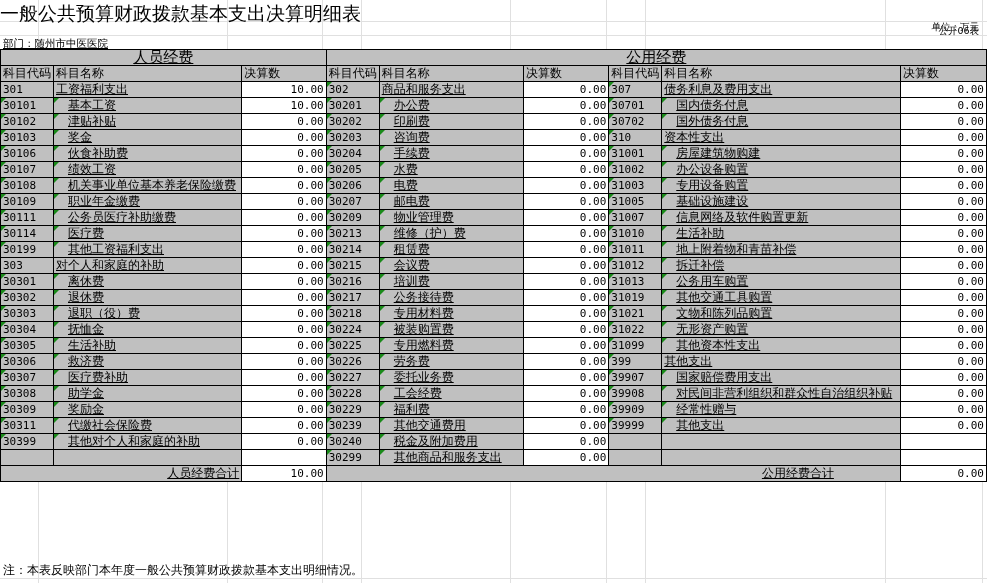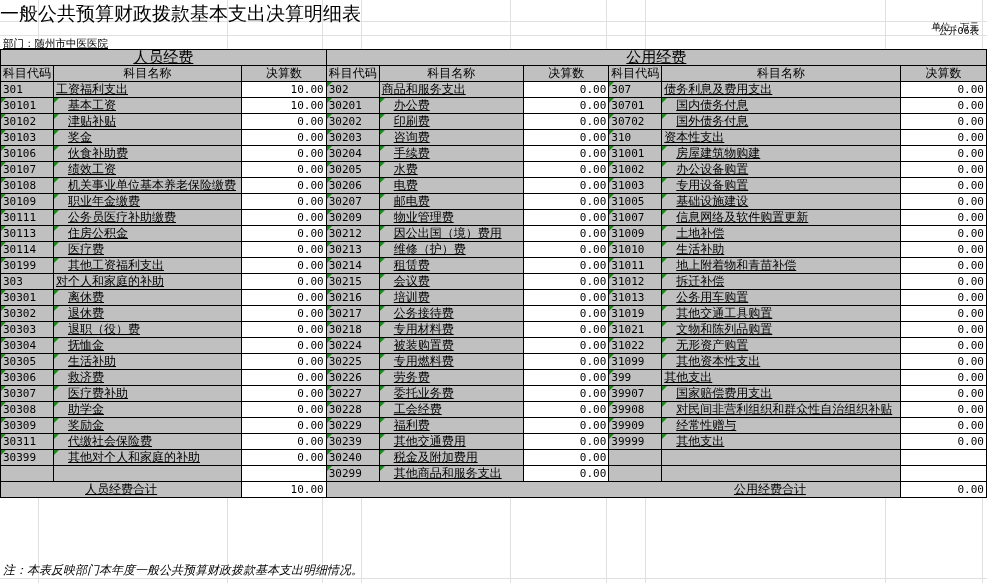--- a/index.html
+++ b/index.html
@@ -13,35 +13,35 @@
   .meta-left { position:absolute; left:3px; top:37px; font-size:10.5px; line-height:12px;text-decoration:underline; }
   .meta-right1 { position:absolute; right:8px; top:25px; font-size:9.5px; line-height:11px; }
   .meta-right2 { position:absolute; right:8px; top:21px; font-size:9.5px; line-height:11px; }
   table.sheet { position:absolute; left:0; top:49px; border-collapse:collapse;
                 table-layout:fixed; font-size:12px; }
   table.sheet td { border:1px solid #000; padding:0 2px; height:15px; line-height:15px;
                    white-space:nowrap; overflow:hidden; box-sizing:border-box; }
   .gray { background:#c0c0c0; }
   .white { background:#ffffff; }
   .band td { height:17px; line-height:17px; text-align:center; font-size:15px; }
-  .colhdr td { height:31px; line-height:14px; text-align:center; font-size:12px;margin-left:20px; }
+  .colhdr td { height:31px; line-height:14px; font-size:12px;margin-left:20px; }
   .code { font-family:"DejaVu Sans Mono","Liberation Mono", monospace; font-size:11px;
           position:relative; }
   .code.flag::before { content:""; position:absolute; left:0; top:0; width:0; height:0;
           border-top:5px solid #1a8a1a; border-right:5px solid transparent; }
   .name { position:relative; text-decoration:underline; }
   .name.flag::before { content:""; position:absolute; left:0; top:0; width:0; height:0;
           border-top:5px solid #1a8a1a; border-right:5px solid transparent; }
   .name.sub { padding-left:14px; }
   .amt { text-align:right; font-family:"DejaVu Sans Mono","Liberation Mono", monospace;
          font-size:11px; }
   .total td { height:16px; }
-  .total .lbl { text-align:center; text-decoration:underline; }
-  .total .lbl2 { text-align:right; padding-right:94px; text-decoration:underline; }
-  .note { position:absolute; left:3px; top:563px; font-size:12px; line-height:15px;font-style:italic; }
+  .total .lbl { text-align:right; text-decoration:underline; }
+  .total .lbl2 { text-align:right; padding-right:66px; text-decoration:underline; }
+  .note { position:absolute; left:3px; top:563px; font-size:12px; line-height:15px; }
 </style>
 </head>
 <body>
 
 <div class="gridbg">
   <div class="gl-h" style="top:21px"></div>
   <div class="gl-h" style="top:35px"></div>
   <div class="gl-h" style="top:578px"></div>
   <div class="gl-v" style="left:38px"></div>
   <div class="gl-v" style="left:227px"></div>
@@ -182,31 +182,20 @@
         <td class="gray name sub flag">公务员医疗补助缴费</td>
         <td class="white amt">0.00</td>
         <td class="gray code flag">30209</td>
         <td class="gray name sub flag">物业管理费</td>
         <td class="white amt">0.00</td>
         <td class="gray code flag">31007</td>
         <td class="gray name sub flag">信息网络及软件购置更新</td>
         <td class="white amt">0.00</td>
       </tr>
       <tr>
-        <td class="gray code flag">30113</td>
-        <td class="gray name sub flag">住房公积金</td>
-        <td class="white amt">0.00</td>
-        <td class="gray code flag">30212</td>
-        <td class="gray name sub flag">因公出国（境）费用</td>
-        <td class="white amt">0.00</td>
-        <td class="gray code flag">31009</td>
-        <td class="gray name sub flag">土地补偿</td>
-        <td class="white amt">0.00</td>
-      </tr>
-      <tr>
         <td class="gray code flag">30114</td>
         <td class="gray name sub flag">医疗费</td>
         <td class="white amt">0.00</td>
         <td class="gray code flag">30213</td>
         <td class="gray name sub flag">维修（护）费</td>
         <td class="white amt">0.00</td>
         <td class="gray code flag">31010</td>
         <td class="gray name sub flag">生活补助</td>
         <td class="white amt">0.00</td>
       </tr>

